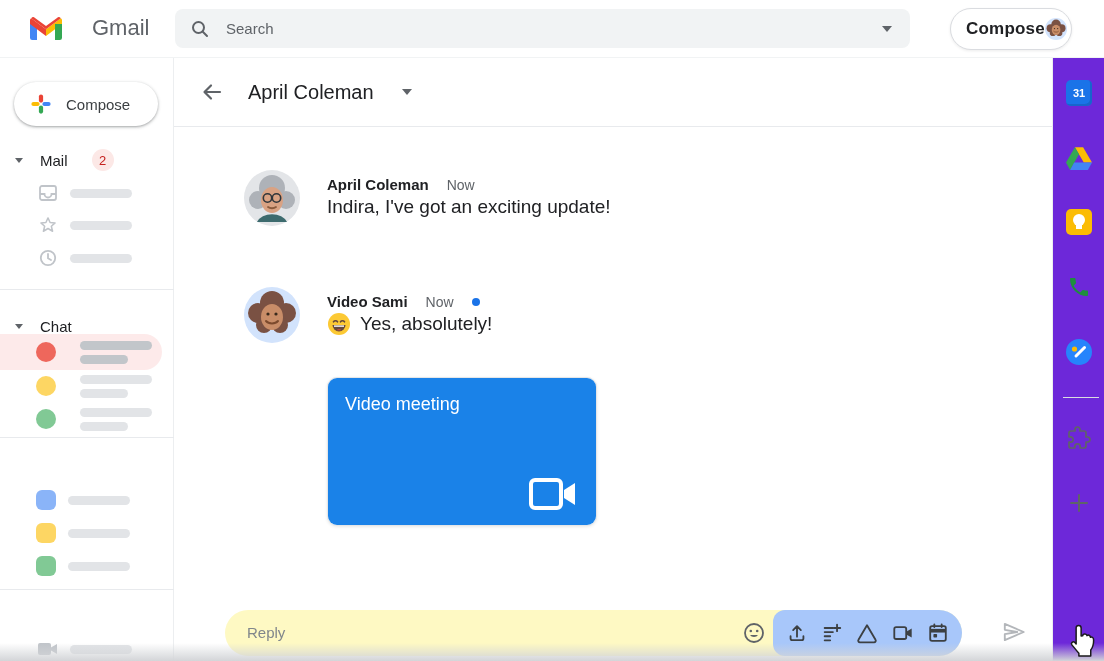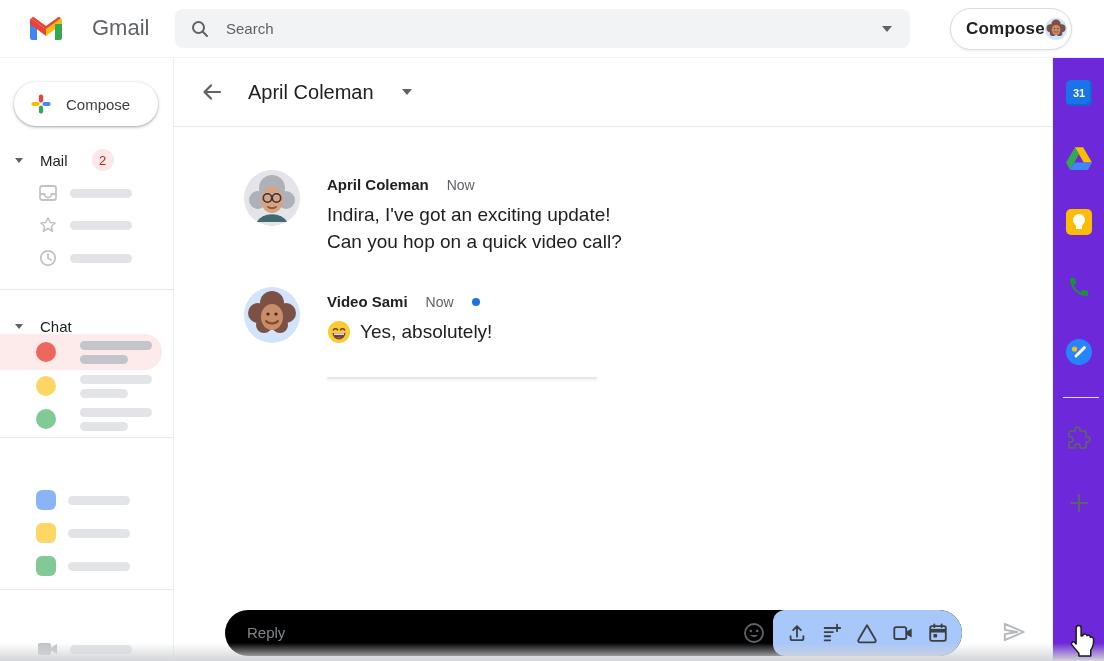--- a/index.html
+++ b/index.html
@@ -56,36 +56,36 @@
                border-bottom:1px solid #e8eaed; display:flex; align-items:center; }
   .conv-title { font-size:20px; font-weight:500; margin-left:24px; }
   .conv-caret { width:0; height:0; border-left:5.5px solid transparent;
                 border-right:5.5px solid transparent; border-top:6.5px solid #5f6368;
                 margin-left:28px; }
   .msg { position:absolute; left:70px; display:flex; gap:27px; }
   .msg-name-row { display:flex; align-items:center; gap:18px; margin-top:6px; }
   .msg-name { font-size:15px; font-weight:700; }
   .msg-time { font-size:14px; color:#5f6368; }
   .presence { width:8px; height:8px; border-radius:50%; background:#1a73e8; }
-  .msg-body { font-size:19px; line-height:27px; margin-top:8px; }
+  .msg-body { font-size:19px; line-height:27px; margin-top:0; }
   .msg-line2 { display:flex; align-items:center; gap:9px; }
 
   .vcard { position:absolute; left:153px; top:319px; width:270px; border-radius:10px;
            border:1px solid #e4e6e8; box-shadow:0 1px 3px rgba(60,64,67,.12); overflow:hidden;
            background:#fff; }
   .vcard-top { position:relative; height:147px; background:#1a82e8; }
   .vcard-title { position:absolute; left:17px; top:16px; color:#fff; font-size:18px; font-weight:500; }
   .vcard-cam { position:absolute; right:18px; bottom:13px; }
   .vcard-foot { height:47px; display:flex; align-items:center; gap:13px; padding-left:17px;
                 background:#fff; }
   .vcard-foot span { font-size:15px; }
 
   
   .reply-pill { position:absolute; left:51px; top:552px; width:737px; height:46px;
-                background:#000000; border-radius:23px;text-decoration:underline; }
+                background:#fef9c3; border-radius:23px;text-decoration:underline; }
   .reply-ph { position:absolute; left:22px; top:14px; font-size:15px; color:#80868b; }
   .emoji-btn { position:absolute; left:517px; top:11px; }
   .hl-pill { position:absolute; left:548px; top:0; width:189px; height:46px;
              background:#a8c7fa; border-radius:12px 23px 23px 12px;
              display:flex; align-items:center; justify-content:space-evenly; }
   .tool { display:flex; }
   .send-btn { position:absolute; left:827px; top:561px; }
   .cursor { position:absolute; left:893px; top:565px; z-index:60; }
 
   
@@ -266,21 +266,20 @@
       <path d="M27.7 28 h0.8" stroke="#31363b" stroke-width="1.4"></path>
       <path d="M24 37 a5.5 4 0 0 0 8 0" fill="none" stroke="#8a5a3c" stroke-width="1.8" stroke-linecap="round"></path>
     </svg>
     <div>
       <div class="msg-name-row">
         <span class="msg-name">April Coleman</span>
         <span class="msg-time">Now</span>
       </div>
       <div class="msg-body">
         <div>Indira, I've got an exciting update!</div>
-        <div>Can you hop on a quick video call?</div>
       </div>
     </div>
   </div>
 
   <div class="msg" style="top:229px">
     <svg width="56" height="56" viewBox="0 0 56 56">
       <circle cx="28" cy="28" r="28" fill="#d2e3fc"></circle>
       <circle cx="14" cy="26" r="10" fill="#7a5143"></circle>
         <circle cx="42" cy="26" r="10" fill="#7a5143"></circle>
       <circle cx="28" cy="16" r="12" fill="#7a5143"></circle>
@@ -305,20 +304,27 @@
           <path d="M5.5 13 a6.5 6.5 0 0 0 13 0 Z" fill="#66493c"></path>
           <path d="M7 13.4 h10 v1.4 h-10 Z" fill="#fff"></path>
           <path d="M9.5 18.2 a3 2 0 0 1 5 0" fill="#e5533c"></path>
         </svg>
         <span>Yes, absolutely!</span>
       </div>
     </div>
   </div>
 
   <div class="vcard">
+    <div class="vcard-top">
+      <span class="vcard-title">Video meeting</span>
+      <svg class="vcard-cam" width="50" height="36" viewBox="0 0 50 36">
+        <rect x="3" y="4" width="30" height="28" rx="4" fill="none" stroke="#fff" stroke-width="4"></rect>
+        <path d="M36 14 47 7 v22 l-11 -7 Z" fill="#fff"></path>
+      </svg>
+    </div>
   </div>
 
   <div class="reply-pill">
     <span class="reply-ph">Reply</span>
     <svg class="emoji-btn" width="24" height="24" viewBox="0 0 24 24">
       <circle cx="12" cy="12" r="9" fill="none" stroke="#5f6368" stroke-width="1.8"></circle>
       <circle cx="8.8" cy="10" r="1.3" fill="#5f6368"></circle>
         <circle cx="15.2" cy="10" r="1.3" fill="#5f6368"></circle>
       <path d="M8 14 a4.5 3.6 0 0 0 8 0 Z" fill="#5f6368"></path>
     </svg>

